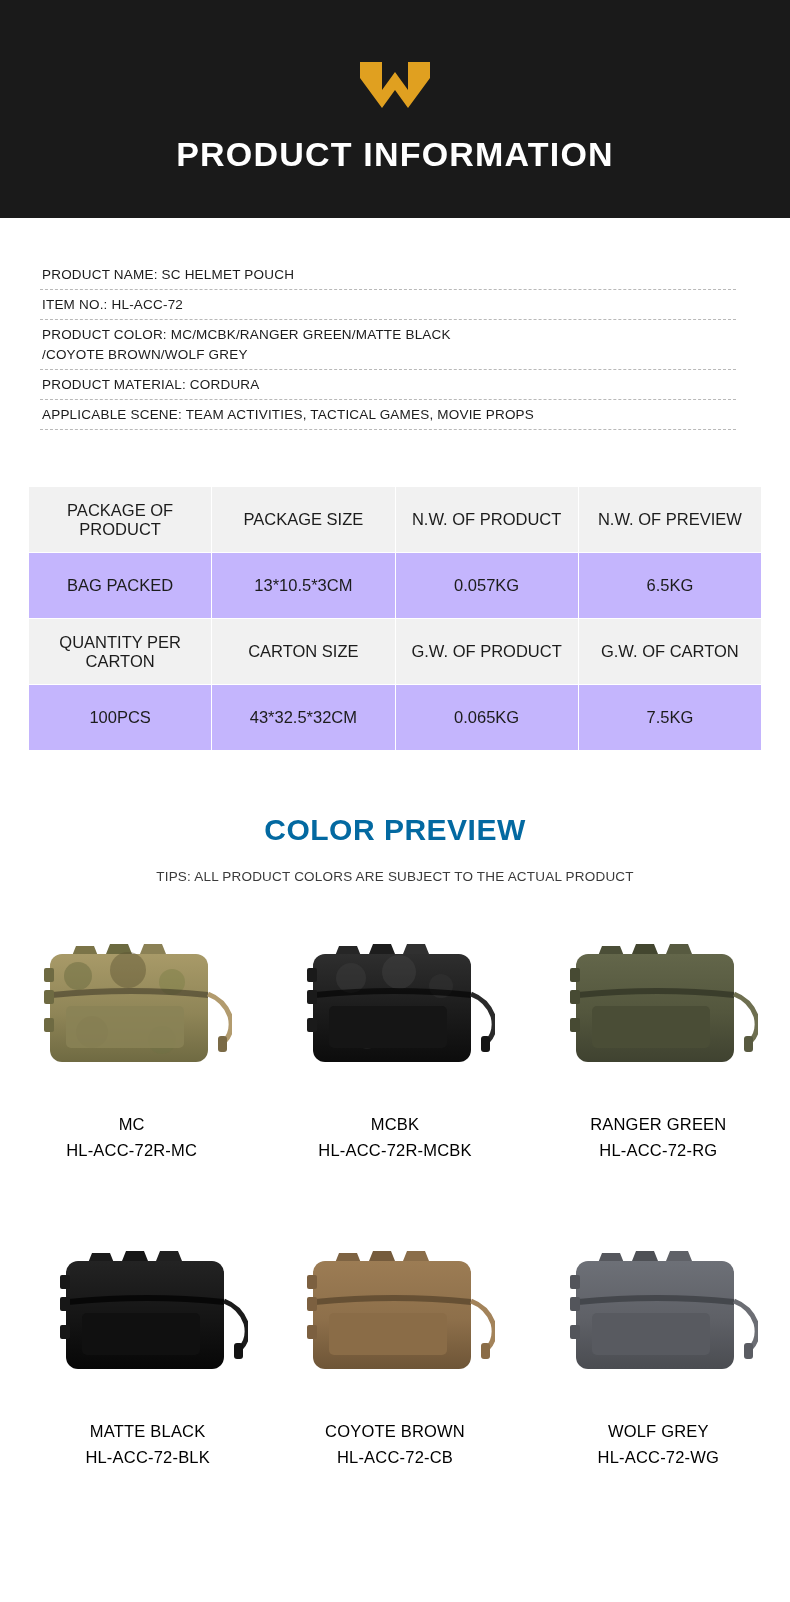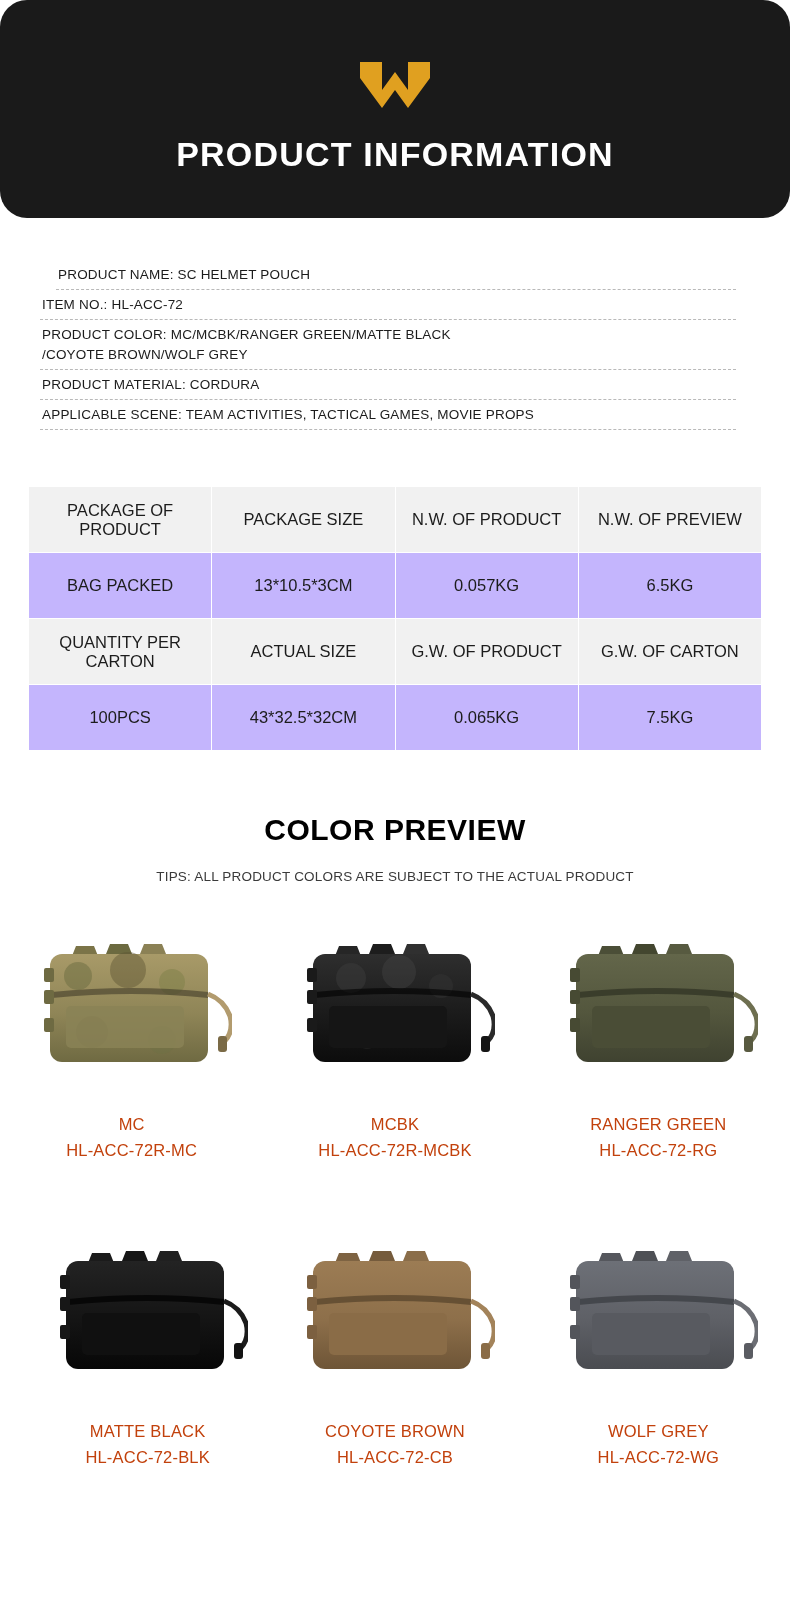--- a/index.html
+++ b/index.html
@@ -13,21 +13,20 @@
   
   .header {
     background: #1a1a1a;
     height: 218px;
     width: 790px;
     display: flex;
     flex-direction: column;
     align-items: center;
     justify-content: center;
     padding-top: 10px;
-    border-radius: 27px;
   }
   .logo-wrap {
     width: 120px;
     height: 62px;
     display: flex;
     align-items: center;
     justify-content: center;
     margin-bottom: 18px;
   }
   .header-title {
@@ -43,21 +42,21 @@
     margin: 42px 54px 0 40px;
   }
   .spec-row {
     border-bottom: 1px dashed #b9b9b9;
     padding: 6px 2px 5px 2px;
     font-size: 13.5px;
     color: #1c1c1c;
     letter-spacing: 0.2px;
     line-height: 18px;
   }
-  .spec-row:first-child { border-top: none; margin-left: 16px; }
+  .spec-row:first-child { border-top: none; }
 
   
   .pkg-table {
     margin: 56px 28px 0 28px;
     width: 734px;
     border-collapse: collapse;
     table-layout: fixed;
   }
   .pkg-table td {
     border: 1px solid #ffffff;
@@ -70,21 +69,21 @@
     padding: 4px 6px;
     line-height: 19px;
   }
   .pkg-table tr.alt td { background: #c4b5fd; }
 
   
   .cp-title {
     text-align: center;
     font-size: 30px;
     font-weight: bold;
-    color: #000000;
+    color: #0369a1;
     letter-spacing: 0.5px;
     margin-top: 62px;
   }
   .cp-tips {
     text-align: center;
     font-size: 13.5px;
     color: #3a3a3a;
     margin-top: 22px;
     letter-spacing: 0.2px;
   }
@@ -102,21 +101,21 @@
   .img-area {
     width: 230px;
     height: 185px;
     display: flex;
     align-items: center;
     justify-content: center;
     position: relative;
   }
   .cap {
     font-size: 16.5px;
-    color: #c2410c;
+    color: #000000;
     text-align: right;
     line-height: 26px;
     letter-spacing: 0.2px;
   }
   .cap.name { margin-top: 12px; }
 
   
   .pouch { position: relative; width: 200px; height: 150px; }
 </style>
 </head>
@@ -150,21 +149,21 @@
     <td>N.W. OF PREVIEW</td>
   </tr>
   <tr class="alt">
     <td>BAG PACKED</td>
     <td>13*10.5*3CM</td>
     <td>0.057KG</td>
     <td>6.5KG</td>
   </tr>
   <tr>
     <td>QUANTITY PER CARTON</td>
-    <td>ACTUAL SIZE</td>
+    <td>CARTON SIZE</td>
     <td>G.W. OF PRODUCT</td>
     <td>G.W. OF CARTON</td>
   </tr>
   <tr class="alt">
     <td>100PCS</td>
     <td>43*32.5*32CM</td>
     <td>0.065KG</td>
     <td>7.5KG</td>
   </tr>
 </tbody>

